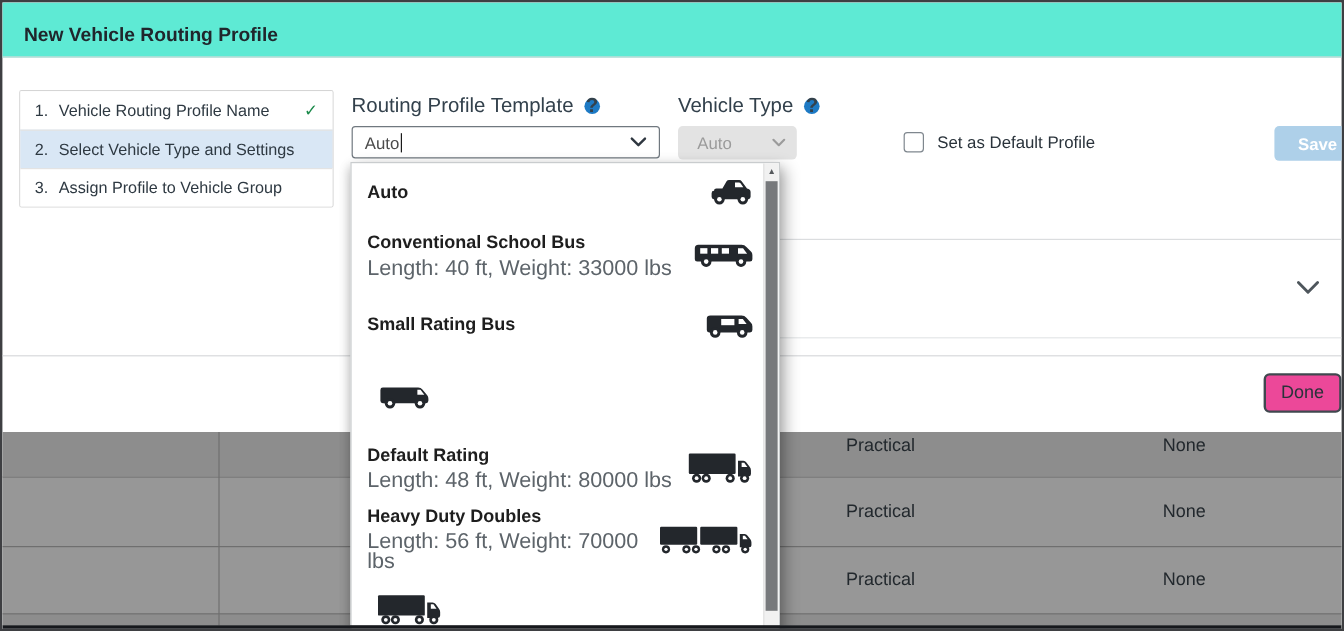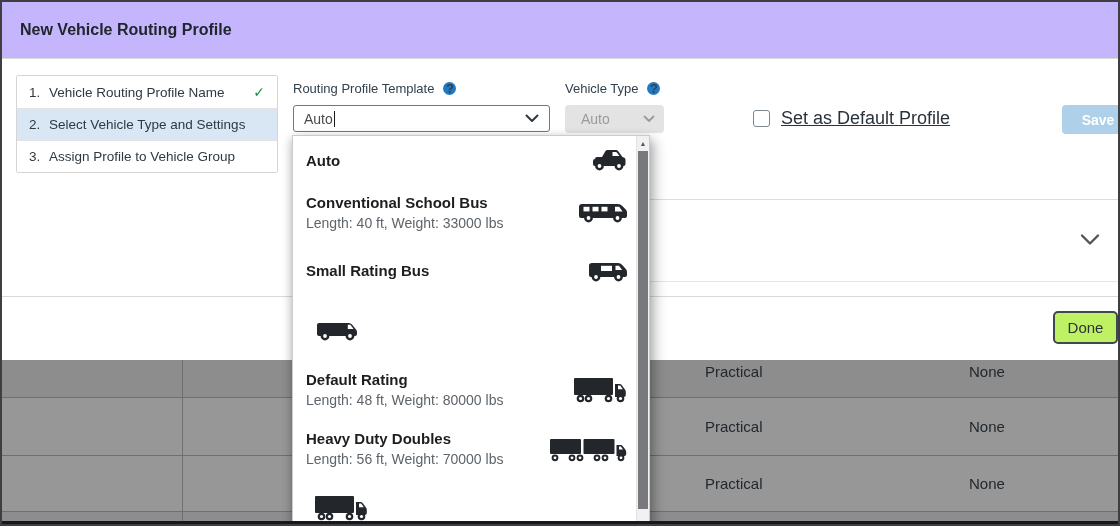--- a/index.html
+++ b/index.html
@@ -5,34 +5,34 @@
   * { margin:0; padding:0; box-sizing:border-box; }
   html,body { background:#888; }
   .app {
     position:relative; width:1120px; height:526px;
     border:2px solid #3e3f42; background:#fff; overflow:hidden;
     font-family:"Liberation Sans","DejaVu Sans",sans-serif;
   }
   .abs { position:absolute; }
 
   
-  .titlebar { left:0; top:0; right:0; height:57px; border-bottom:1px solid #dadada; background:#c4b5fd; }
+  .titlebar { left:0; top:0; right:0; height:46px; border-bottom:1px solid #dadada; background:#5eead4; }
   .page-title { left:18px; top:19px; font-size:16px; font-weight:bold; color:#20262c; }
 
   
   .steps { left:14px; top:73px; width:262px; background:#fff; border:1px solid #d5d5d5; border-radius:2px; }
   .step { display:flex; align-items:center; height:32px; padding:0 12px; font-size:13.5px; color:#2e3942; background:#fff; }
   .step + .step { border-top:1px solid #e3e3e3; }
   .step.active { background:#d9e7f5; }
   .step-num { width:20px; flex-shrink:0; }
   .step-check { margin-left:auto; color:#1b8a4a; font-weight:bold; font-size:14px; }
 
   
   .field-label { display:flex; align-items:center; gap:9px; height:14px; }
-  .field-label span { font-size:13px; color:#33414c; }
+  .field-label span { font-size:17px; color:#33414c; }
   .help-icon { width:13px; height:13px; border-radius:50%; background:#1e7ac4; color:#fff;
     font-size:9px; font-weight:bold; display:flex; align-items:center; justify-content:center; }
   .rpt-label { left:291px; top:79px; }
   .vt-label  { left:563px; top:79px; }
 
   
   .rpt-input { left:291px; top:103px; width:257px; height:27px; background:#fff;
     border:1px solid #70787f; border-radius:3px; display:flex; align-items:center; padding:0 10px; }
   .rpt-value { font-size:14px; color:#4b4b4b; }
   .caret { width:1px; height:16px; background:#1a1a1a; margin-left:1px; }
@@ -40,34 +40,34 @@
 
   
   .vt-select { left:563px; top:103px; width:99px; height:28px; background:#e3e3e3; border-radius:4px;
     display:flex; align-items:center; padding:0 9px 0 16px; }
   .vt-value { font-size:14px; color:#9b9b9b; }
   .vt-select .chev { margin-left:auto; }
 
   
   .default-wrap { left:751px; top:106px; display:flex; align-items:center; gap:11px; height:20px; }
   .checkbox { width:17px; height:17px; background:#fff; border:1px solid #7f878e; border-radius:3px; flex-shrink:0; }
-  .checkbox-label { font-size:18px; color:#2a333b;text-decoration:underline; }
+  .checkbox-label { font-size:14px; color:#2a333b; }
 
   
   .save-btn { left:1060px; top:103px; width:72px; height:29px; background:#aed0e9; border-radius:4px;
     color:#fff; font-weight:bold; font-size:14px; display:flex; align-items:center; justify-content:center; }
 
   
   .divider-a { left:291px; top:197px; right:0; height:1px; background:#dbdddf; }
   .divider-b { left:291px; top:279px; right:0; height:1px; background:#e4e6e8; }
   .divider-c { left:0; top:294px; right:0; height:1px; background:#d7d9db; }
   .accordion-chevron { left:1078px; top:231px; width:20px; height:13px; }
 
   
-  .done-btn { left:1051px; top:309px; width:65px; height:33px; background:#bef264; border:2px solid #40484f;
+  .done-btn { left:1051px; top:309px; width:65px; height:33px; background:#ec4899; border:2px solid #40484f;
     border-radius:5px; font-size:15px; color:#2a323a; display:flex; align-items:center; justify-content:center; }
 
   
   .bg-table { left:0; top:358px; right:0; height:161px; }
   .t-row { position:absolute; left:0; right:0; display:flex; }
   .t-row1 { top:0; height:37px; background:#8d8d8d; }
   .t-row2 { top:37px; height:58px; background:#979797; border-top:1px solid #6f6f6f; }
   .t-row3 { top:95px; height:56px; background:#979797; border-top:1px solid #6f6f6f; }
   .t-row4 { top:151px; height:10px; background:#8d8d8d; border-top:1px solid #6f6f6f; }
   .t-vline { position:absolute; left:180px; top:0; bottom:0; width:1px; background:#6f6f6f; }
@@ -82,21 +82,21 @@
 
   
   .dropdown { left:290px; top:133px; width:358px; height:393px; background:#fff;
     border:1px solid #c9ccce; box-shadow:4px 5px 12px rgba(0,0,0,.32), -2px 3px 8px rgba(0,0,0,.14);
     z-index:40; overflow:hidden; }
   .dd-items { position:absolute; left:0; top:0; right:13px; bottom:0; padding:2px 0 0 13px; overflow:hidden; }
   .dd-item { display:flex; align-items:center; height:59px; padding-right:7px; }
   .dd-item.no-sub { height:44px; }
   .dd-text { flex:1; min-width:0; }
   .dd-title { font-size:15px; font-weight:bold; color:#1e1e1e; line-height:19px; }
-  .dd-sub { font-size:14px; color:#5d646a; line-height:16px; margin-top:3px; }
+  .dd-sub { font-size:18px; color:#5d646a; line-height:16px; margin-top:3px; }
   .dd-icon { flex-shrink:0; margin-left:8px; }
 
   
   .scrollbar { position:absolute; top:0; right:0; bottom:0; width:13px; background:#f1f1f1; border-left:1px solid #e2e2e2; }
   .sb-arrow { height:14px; display:flex; align-items:center; justify-content:center; color:#54585c; font-size:7px; line-height:7px; }
   .sb-thumb { position:absolute; left:1px; right:1px; top:15px; height:358px; background:#77797c; }
 
   svg { display:block; }
 </style>
 </head>

